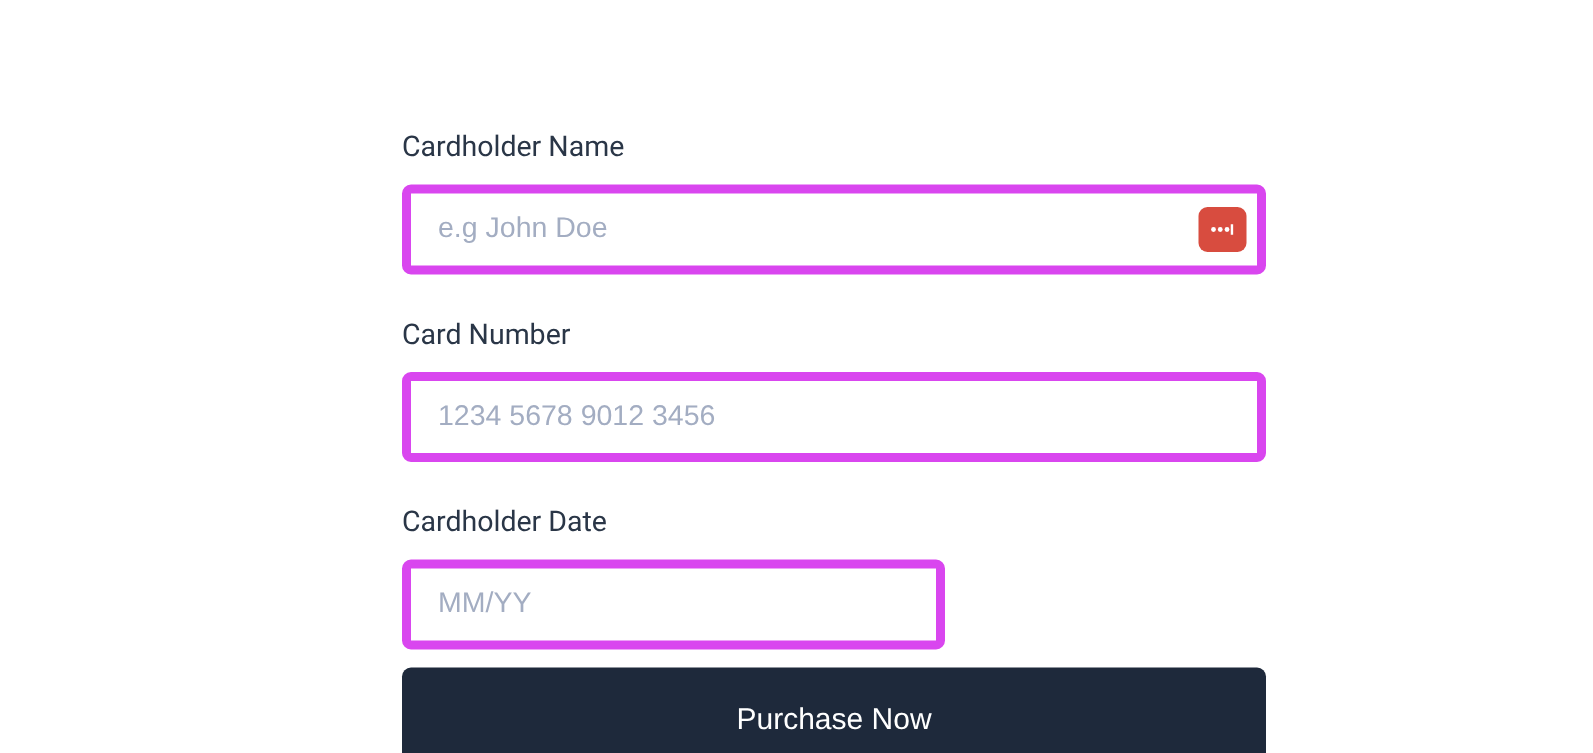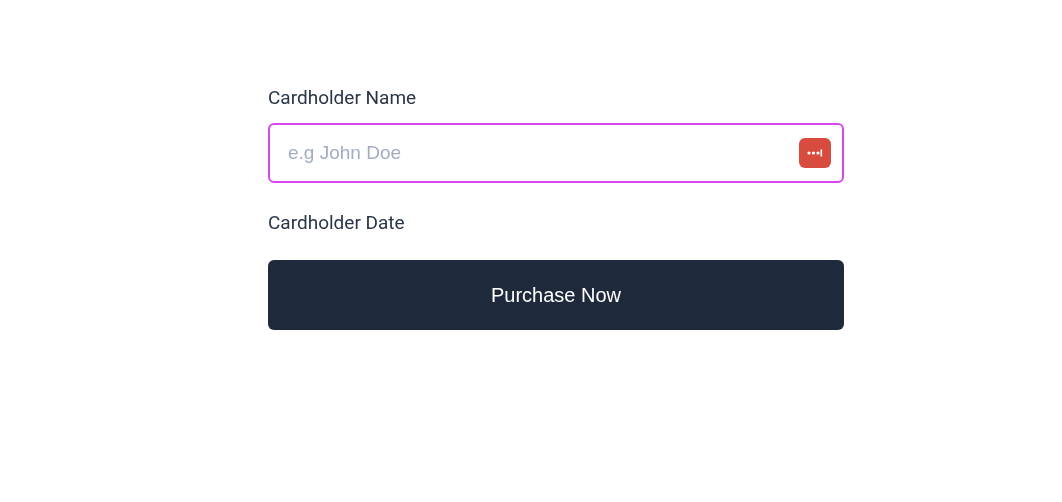--- a/index.html
+++ b/index.html
@@ -35,21 +35,21 @@
       position: relative;
       width: 100%;
     }
     .text-input {
       width: 100%;
       height: 60px;
       padding: 0 18px;
       font-size: 19px;
       color: #2a3647;
       background: #ffffff;
-      border: 2px solid #d946ef;
+      border: 6px solid #d946ef;
       border-radius: 6px;
       outline: none;
     }
     .text-input::placeholder {
       color: #a3adc2;
     }
     .row {
       display: flex;
       gap: 26px;
     }
@@ -105,24 +105,31 @@
         <svg viewBox="0 0 18 14">
           <circle cx="3" cy="7" r="1.6" fill="#ffffff"></circle>
           <circle cx="7.5" cy="7" r="1.6" fill="#ffffff"></circle>
           <circle cx="12" cy="7" r="1.6" fill="#ffffff"></circle>
           <rect x="14.5" y="3.5" width="1.6" height="7" fill="#ffffff"></rect>
         </svg>
       </div>
     </div>
   </div>
 
+  <div class="form-group">
+    <label class="label">Card Number</label>
+    <div class="input-wrapper">
+      <input type="text" class="text-input" placeholder="1234 5678 9012 3456" style="">
+    </div>
+  </div>
 
   <div class="form-group last-group">
     <div class="row">
       <div class="col-exp">
         <label class="label">Cardholder Date</label>
+        <input type="text" class="text-input" placeholder="MM/YY" style="">
       </div>
     </div>
   </div>
 
   <button class="purchase-button">Purchase Now</button>
 
 </div>
 
 </body></html>

